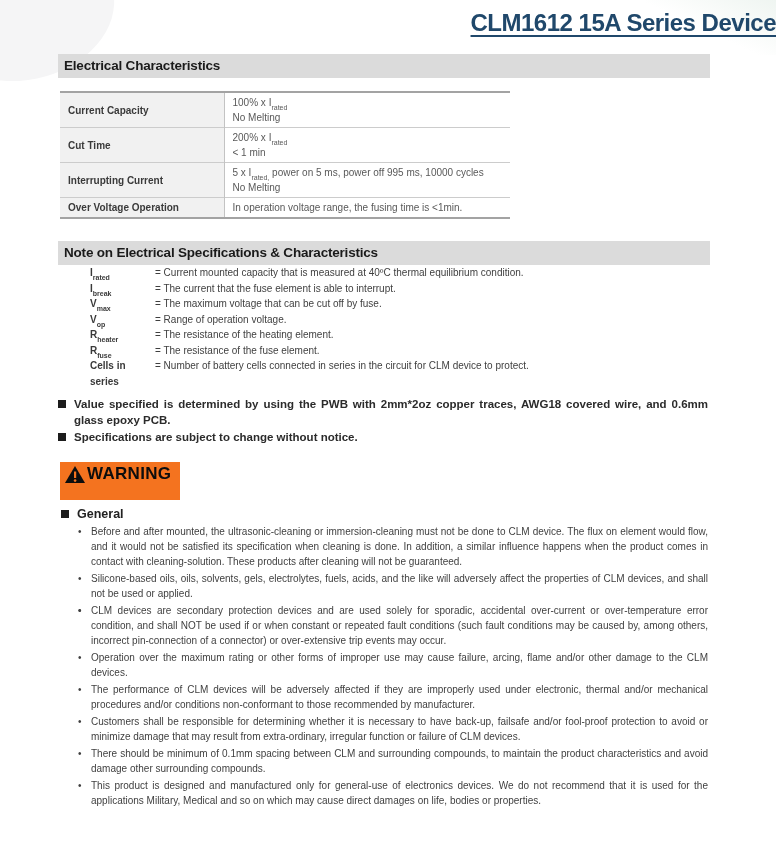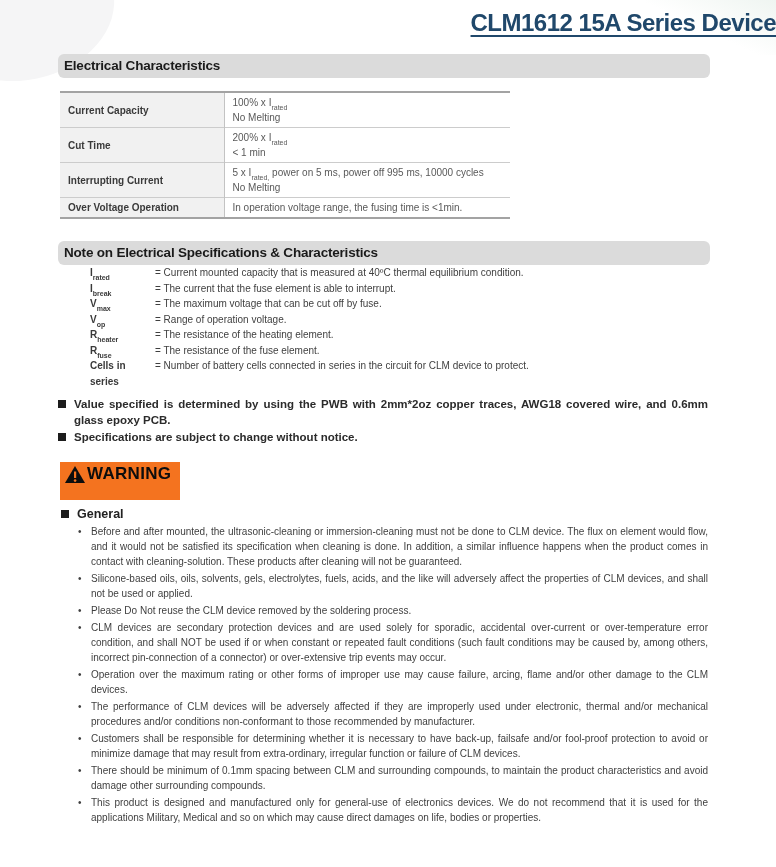--- a/index.html
+++ b/index.html
@@ -19,21 +19,21 @@
   }
   .title {
     position:relative; padding-top:9px; text-align:right;
     font-size:24px; font-weight:bold; color:#20486b; letter-spacing:-0.5px;
   }
   .title .u { text-decoration:underline; text-decoration-thickness:2px; text-underline-offset:4px; }
   .content { position:relative; margin-left:58px; width:652px; }
   .section-bar {
     margin-top:17px; height:24px; background:#dbdbdb;
     font-size:13.5px; font-weight:bold; color:#1a1a1a;
-    line-height:24px; padding-left:6px; letter-spacing:-0.2px;border-radius:6px;
+    line-height:24px; padding-left:6px; letter-spacing:-0.2px;
   }
   .section-bar.second { margin-top:22px; }
   
   .spec-table {
     margin:13px 0 0 2px; width:450px; border-collapse:collapse;
     font-size:10px; color:#595959;
     border-top:2px solid #a3a3a3; border-bottom:2px solid #a3a3a3;padding-left:35px;
   }
   .spec-table td { vertical-align:middle; padding:2px 8px; }
   .spec-table td.lbl {
@@ -180,21 +180,21 @@
     </div>
 
     <div class="sub-heading">
       <span class="sq"></span>
       <span>General</span>
     </div>
 
     <ul class="warn-list">
       <li class="warn-item"><span class="dot">•</span><span>Before and after mounted, the ultrasonic-cleaning or immersion-cleaning must not be done to CLM device. The flux on element would flow, and it would not be satisfied its specification when cleaning is done. In addition, a similar influence happens when the product comes in contact with cleaning-solution. These products after cleaning will not be guaranteed.</span></li>
       <li class="warn-item"><span class="dot">•</span><span>Silicone-based oils, oils, solvents, gels, electrolytes, fuels, acids, and the like will adversely affect the properties of CLM devices, and shall not be used or applied.</span></li>
-      <li class="warn-item"><span class="dot">•</span><span>Please Do Not reuse the CLM device removed by the soldering process.</span></li>
+      <li class="warn-item"><span class="dot">•</span></li>
       <li class="warn-item"><span class="dot">•</span><span>CLM devices are secondary protection devices and are used solely for sporadic, accidental over-current or over-temperature error condition, and shall NOT be used if or when constant or repeated fault conditions (such fault conditions may be caused by, among others, incorrect pin-connection of a connector) or over-extensive trip events may occur.</span></li>
       <li class="warn-item"><span class="dot">•</span><span>Operation over the maximum rating or other forms of improper use may cause failure, arcing, flame and/or other damage to the CLM devices.</span></li>
       <li class="warn-item"><span class="dot">•</span><span>The performance of CLM devices will be adversely affected if they are improperly used under electronic, thermal and/or mechanical procedures and/or conditions non-conformant to those recommended by manufacturer.</span></li>
       <li class="warn-item"><span class="dot">•</span><span>Customers shall be responsible for determining whether it is necessary to have back-up, failsafe and/or fool-proof protection to avoid or minimize damage that may result from extra-ordinary, irregular function or failure of CLM devices.</span></li>
       <li class="warn-item"><span class="dot">•</span><span>There should be minimum of 0.1mm spacing between CLM and surrounding compounds, to maintain the product characteristics and avoid damage other surrounding compounds.</span></li>
       <li class="warn-item"><span class="dot">•</span><span>This product is designed and manufactured only for general-use of electronics devices. We do not recommend that it is used for the applications Military, Medical and so on which may cause direct damages on life, bodies or properties.</span></li>
     </ul>
 
   </div>
 </div>

